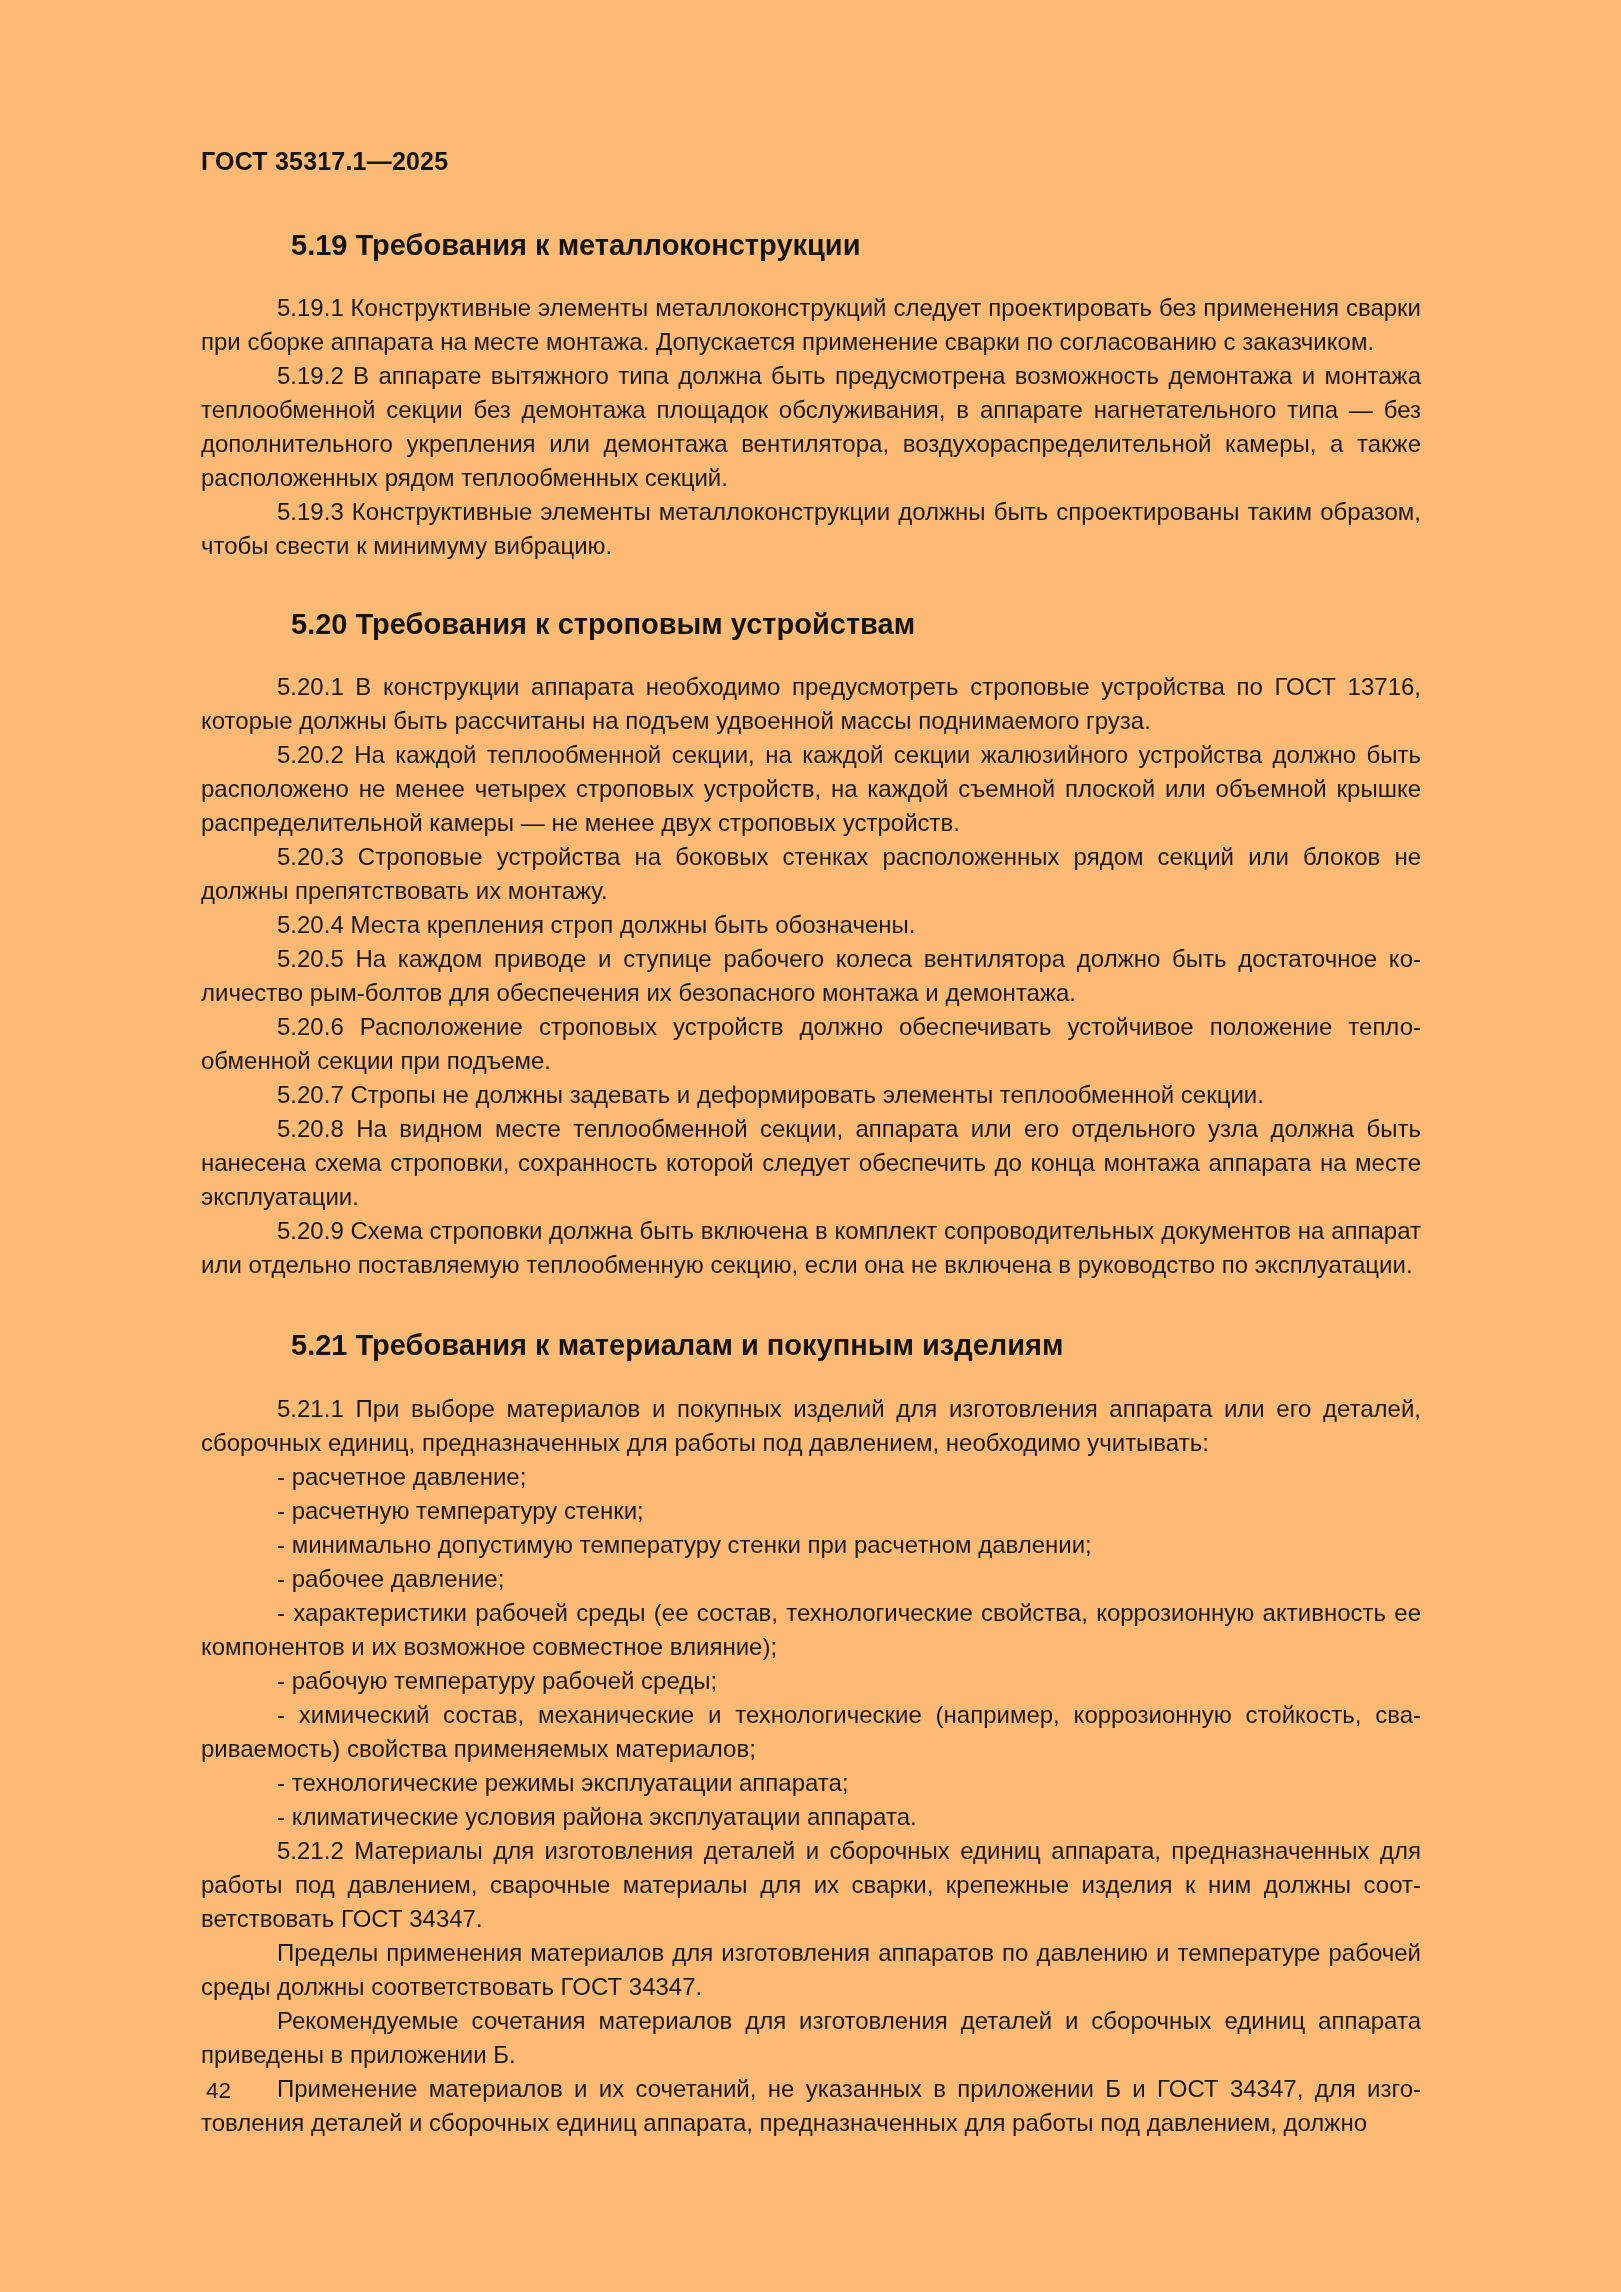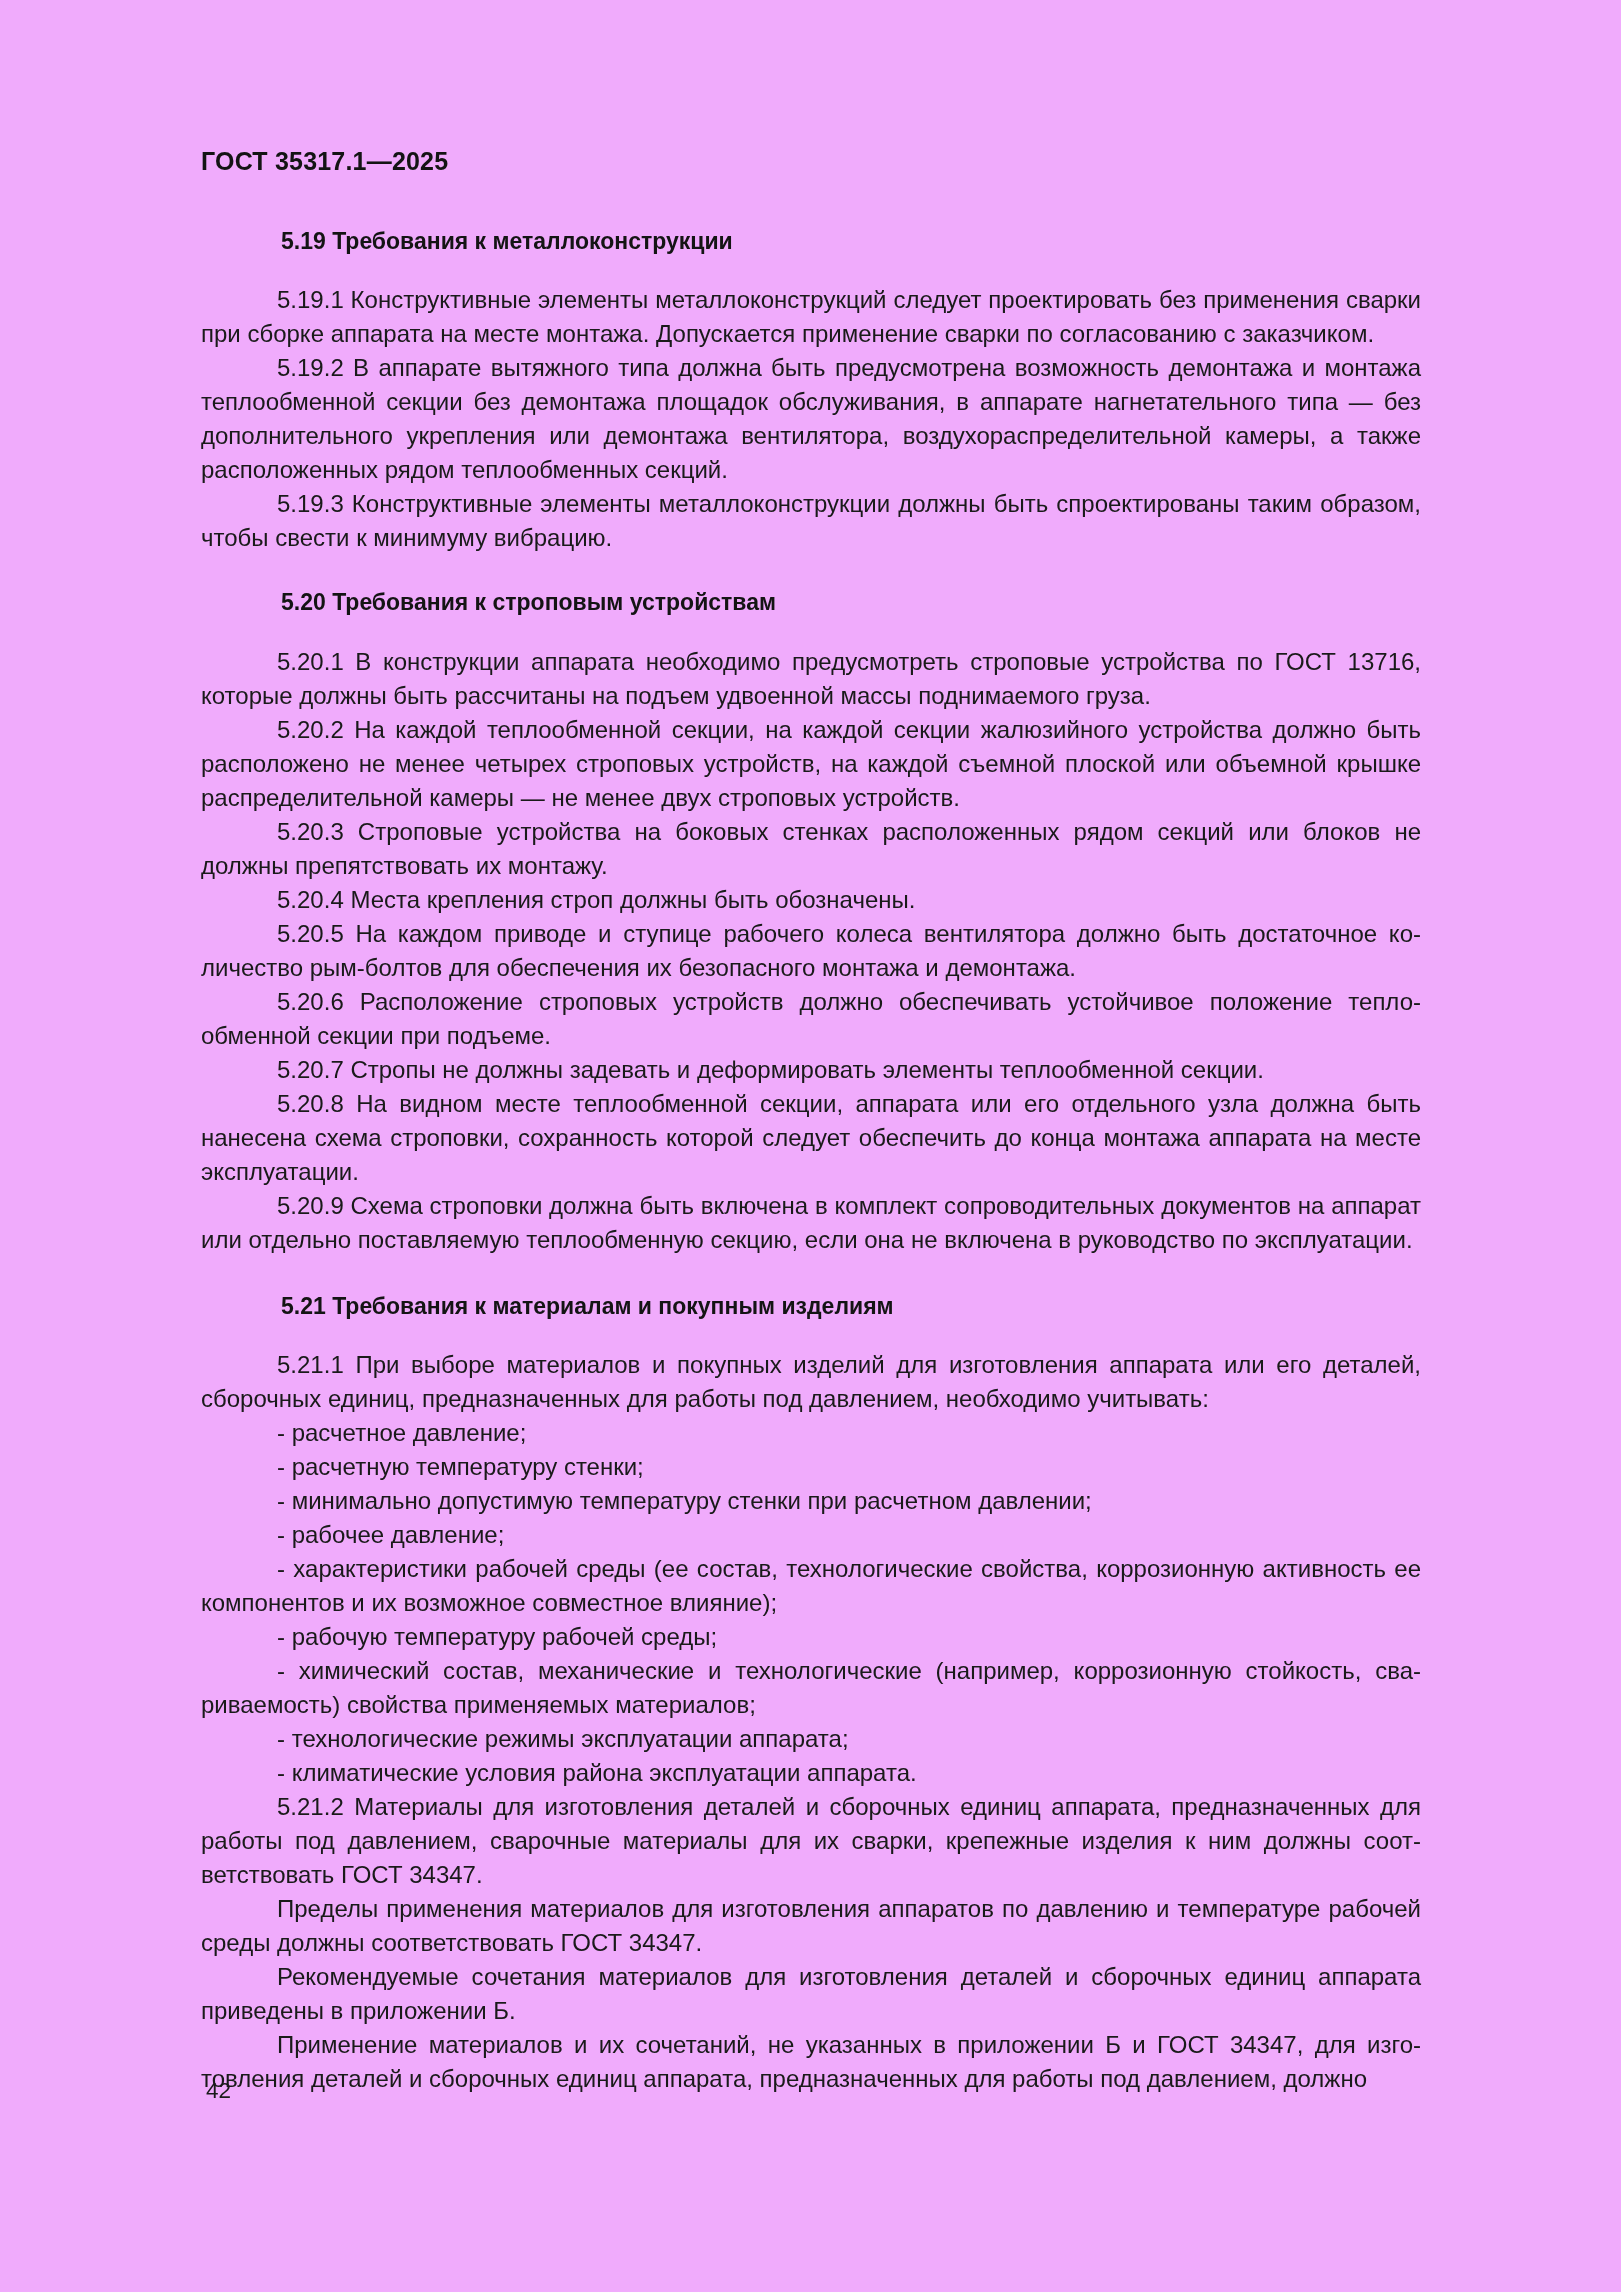--- a/index.html
+++ b/index.html
@@ -4,43 +4,43 @@
 <style>
   html, body {
     margin: 0;
     padding: 0;
     background: #ffffff;
   }
   .page {
     position: relative;
     width: 1621px;
     height: 2293px;
-    background: #f0abfc;
+    background: #fdba74;
     margin: 0 auto;
     overflow: hidden;
     font-family: "Liberation Sans", sans-serif;
     color: #191919;
   }
   .content {
     position: absolute;
     left: 201px;
     top: 147px;
     width: 1220px;
   }
   .doc-header {
     font-size: 25px;
     font-weight: bold;
     letter-spacing: 0.2px;
     margin: 0 0 51px 0;
     color: #141414;
   }
   .section-heading {
-    font-size: 23px;
+    font-size: 29px;
     font-weight: bold;
-    margin: 4px;
+    margin: 14px;
     padding: 0 0 0 76px;
     line-height: 1.3;
     color: #141414;
   }
   .sec-20 { padding-top: 29px; }
   .sec-21 { padding-top: 31px; }
   .para {
     font-size: 24px;
     line-height: 34px;
     margin: 0;

